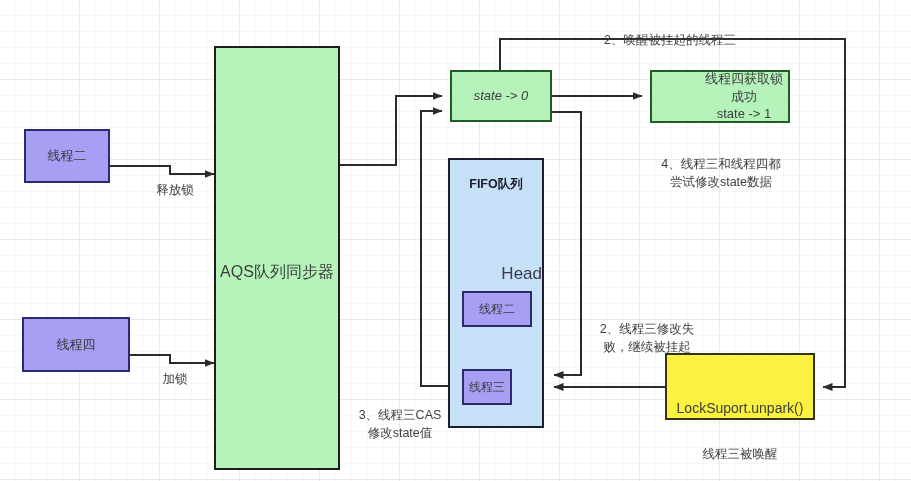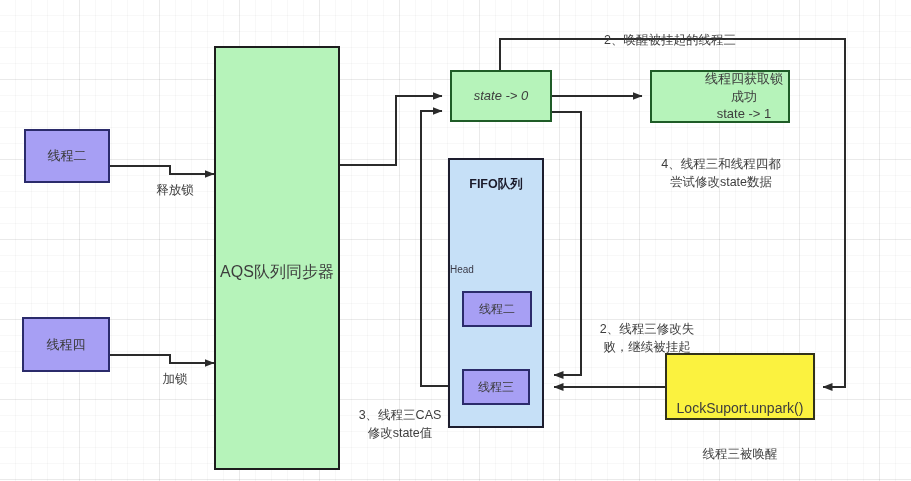--- a/index.html
+++ b/index.html
@@ -107,23 +107,23 @@
     position: absolute;
     left: 0; right: 0;
     text-align: center;
     font-weight: bold;
     color: #1b1b2b;
     font-size: 12.5px;
   }
   .fifo-head {
     position: absolute;
     left: 0; right: 0;
-    text-align: left;
+    text-align: right;
     color: #3a3a48;
-    font-size: 10px;
+    font-size: 17px;
   }
 </style>
 </head>
 <body>
 
 <div id="canvas">
 
   <svg id="wires" viewBox="0 0 911 481" width="911" height="481">
     <defs>
       <marker id="ah" markerWidth="10" markerHeight="8" refX="9.5" refY="4" orient="auto" markerUnits="userSpaceOnUse">
@@ -161,21 +161,21 @@
 
     <g>
       <path d="M665,387 L554,387" fill="none" stroke="#2b2b2b" stroke-width="2" marker-end="url(#ah)"></path>
     </g>
   </svg>
 
   <div class="node thread" style="left:24px; top:129px; width:86px; height:54px;">
     <span>线程二</span>
   </div>
 
-  <div class="node thread" style="left:22px; top:317px; width:88px; height:55px;">
+  <div class="node thread" style="left:22px; top:317px; width:108px; height:55px;">
     <span>线程四</span>
   </div>
 
   <div class="node aqs" style="left:214px; top:46px; width:126px; height:424px;">
     <div class="aqs-title" style="top:213px;">AQS队列同步器</div>
   </div>
 
 
   <div class="node green" style="left:450px; top:70px; width:102px; height:52px;font-style:italic;">
     <span>state -&gt; 0</span>
@@ -188,21 +188,21 @@
 
   <div class="node fifo" style="left:448px; top:158px; width:96px; height:270px;">
     <div class="fifo-title" style="top:16px;">FIFO队列</div>
     <div class="fifo-head" style="top:103px;">Head</div>
   </div>
 
   <div class="node qitem" style="left:462px; top:291px; width:70px; height:36px;">
     <span>线程二</span>
   </div>
 
-  <div class="node qitem" style="left:462px; top:369px; width:68px; height:36px;">
+  <div class="node qitem" style="left:462px; top:369px; width:50px; height:36px;">
     <span>线程三</span>
   </div>
 
   <div class="node yellow" style="left:665px; top:353px; width:150px; height:67px;">
     <span>LockSuport.unpark()</span>
   </div>
 
   <div class="caption" style="left:130px; top:163px; width:90px;">
     <span>释放锁</span>
   </div>

